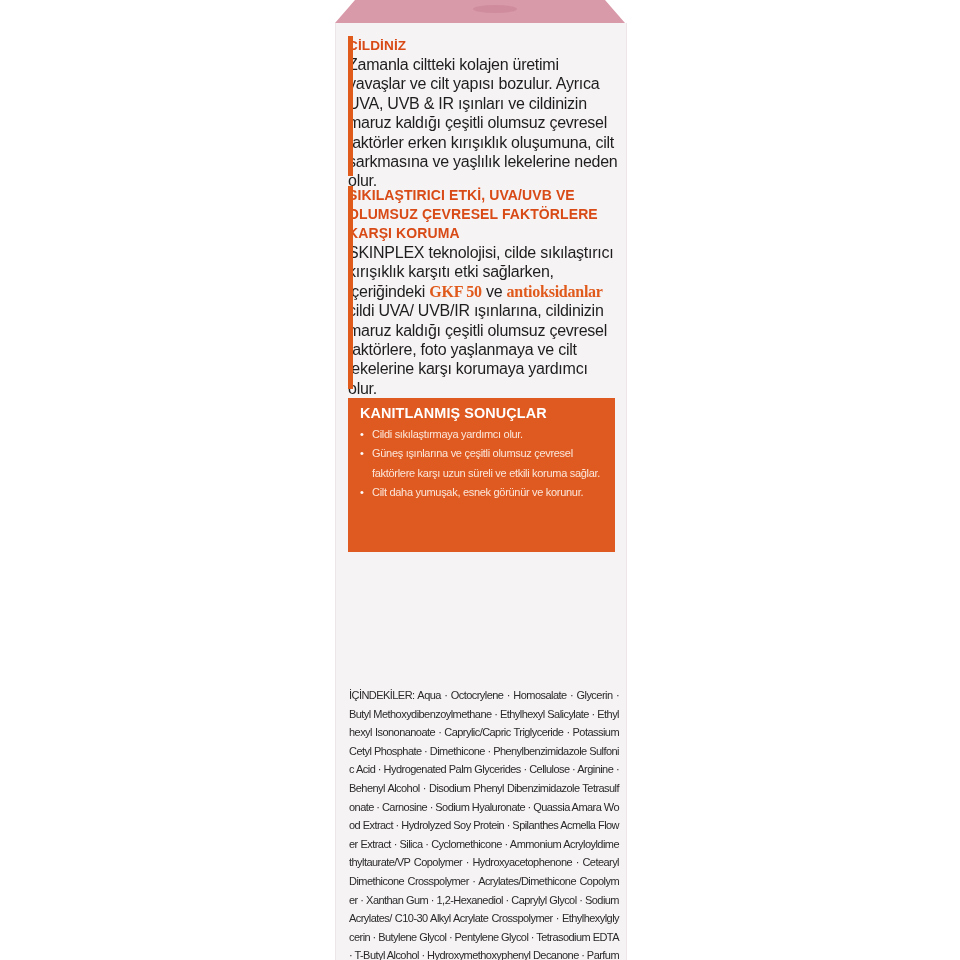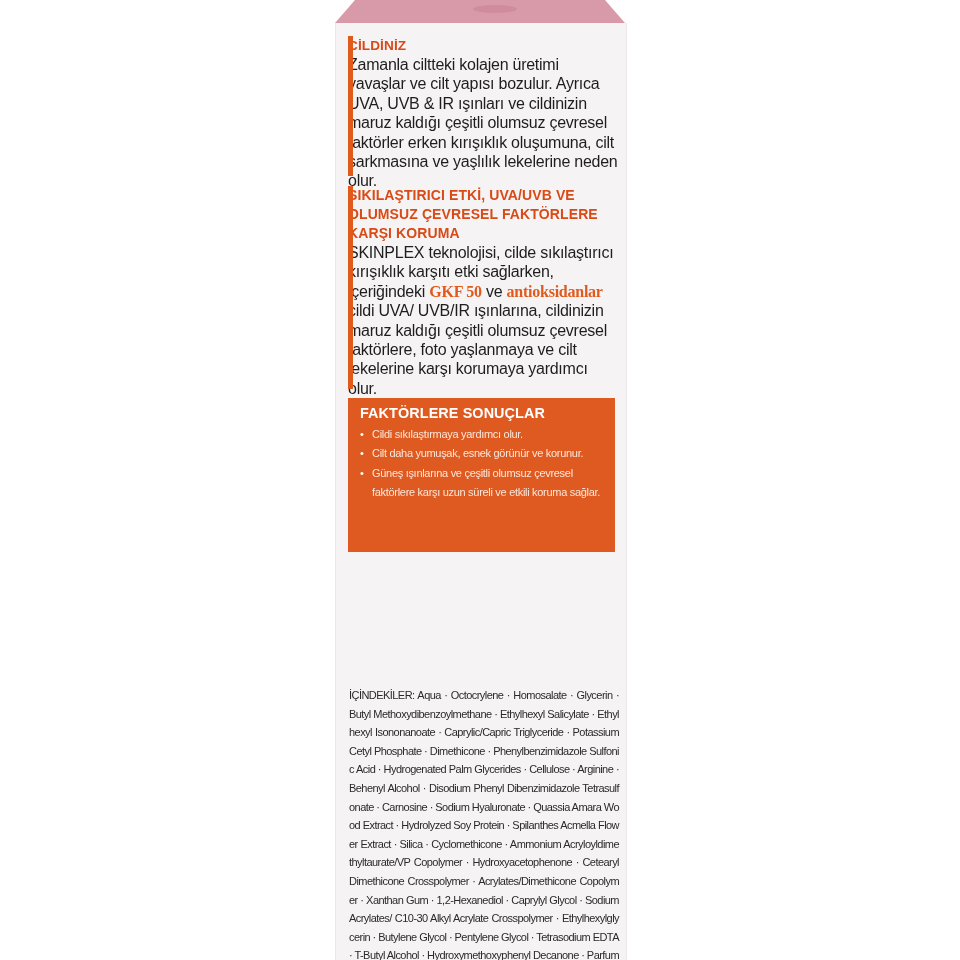--- a/index.html
+++ b/index.html
@@ -43,23 +43,23 @@
 
   <div class="section" style="top:163px; height:203px;">
     <div class="bar"></div>
     <div class="content">
       <div class="heading" style="font-size:14px;">SIKILAŞTIRICI ETKİ, UVA/UVB VE OLUMSUZ ÇEVRESEL FAKTÖRLERE KARŞI KORUMA</div>
       <div class="body"><span class="strong">SKINPLEX teknolojisi</span><span>, cilde sıkılaştırıcı kırışıklık karşıtı etki sağlarken, içeriğindeki </span><span class="hl">GKF 50</span><span> ve </span><span class="hl">antioksidanlar</span><span> cildi UVA/ UVB/IR ışınlarına, cildinizin maruz kaldığı çeşitli olumsuz çevresel faktörlere, foto yaşlanmaya ve cilt lekelerine karşı korumaya yardımcı olur.</span></div>
     </div>
   </div>
 
   <div class="orange-box">
-    <div class="heading">FAKTÖRLERE SONUÇLAR</div>
+    <div class="heading">KANITLANMIŞ SONUÇLAR</div>
     <ul>
       <li>Cildi sıkılaştırmaya yardımcı olur.</li>
+      <li>Güneş ışınlarına ve çeşitli olumsuz çevresel faktörlere karşı uzun süreli ve etkili koruma sağlar.</li>
       <li>Cilt daha yumuşak, esnek görünür ve korunur.</li>
-      <li>Güneş ışınlarına ve çeşitli olumsuz çevresel faktörlere karşı uzun süreli ve etkili koruma sağlar.</li>
     </ul>
   </div>
 
 
   <div class="ingredients">İÇİNDEKİLER: Aqua · Octocrylene · Homosalate · Glycerin · Butyl Methoxydibenzoylmethane · Ethylhexyl Salicylate · Ethylhexyl Isononanoate · Caprylic/Capric Triglyceride · Potassium Cetyl Phosphate · Dimethicone · Phenylbenzimidazole Sulfonic Acid · Hydrogenated Palm Glycerides · Cellulose · Arginine · Behenyl Alcohol · Disodium Phenyl Dibenzimidazole Tetrasulfonate · Carnosine · Sodium Hyaluronate · Quassia Amara Wood Extract · Hydrolyzed Soy Protein · Spilanthes Acmella Flower Extract · Silica · Cyclomethicone · Ammonium Acryloyldimethyltaurate/VP Copolymer · Hydroxyacetophenone · Cetearyl Dimethicone Crosspolymer · Acrylates/Dimethicone Copolymer · Xanthan Gum · 1,2-Hexanediol · Caprylyl Glycol · Sodium Acrylates/ C10-30 Alkyl Acrylate Crosspolymer · Ethylhexylglycerin · Butylene Glycol · Pentylene Glycol · Tetrasodium EDTA · T-Butyl Alcohol · Hydroxymethoxyphenyl Decanone · Parfum · Phenoxyethanol</div>
 </div>
 
 </body></html>

